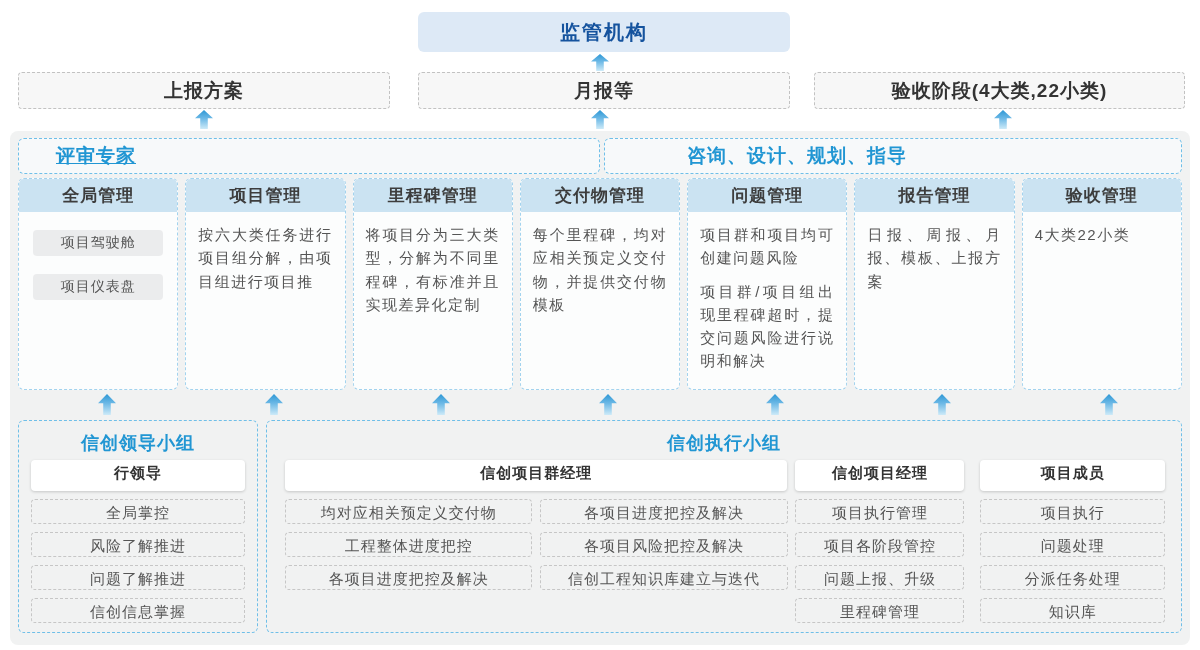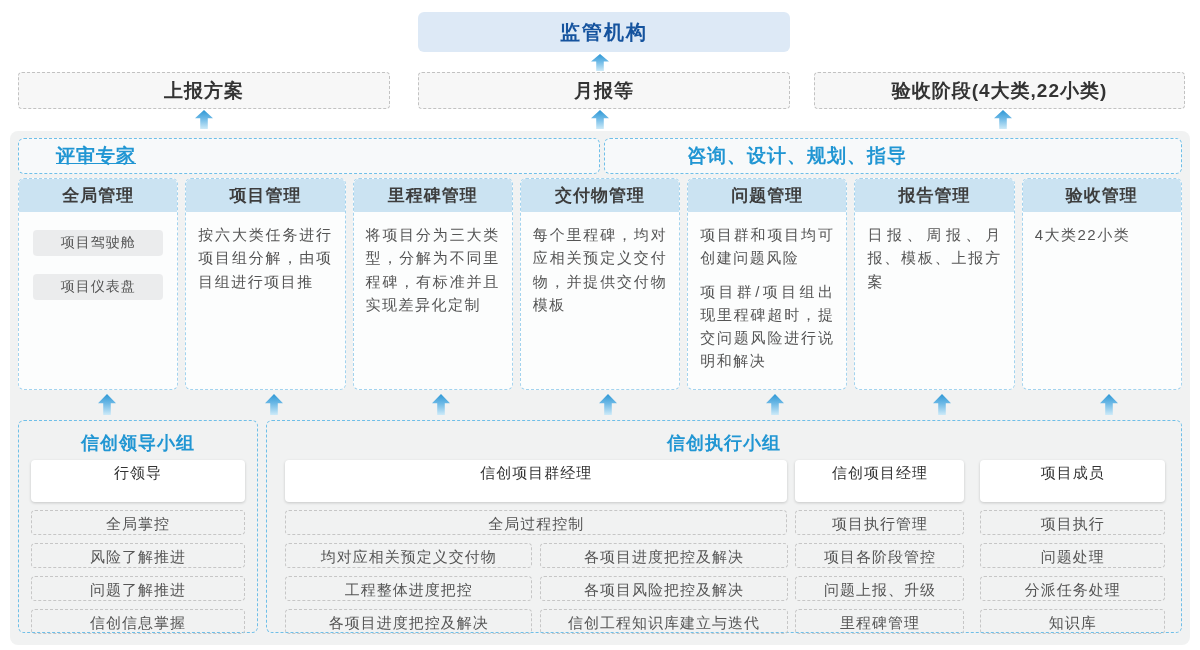--- a/index.html
+++ b/index.html
@@ -100,24 +100,24 @@
     padding-top: 10px;
   }
   .gb-left  { left: 8px;   width: 240px; }
   .gb-right { left: 256px; width: 916px; }
   .group-title {
     height: 24px; line-height: 24px; text-align: center;
     font-size: 18px; font-weight: bold; color: #2196d3;
     letter-spacing: 1px;
   }
   .role-card {
-    height: 42px; line-height: 25px; margin-top: 5px;
+    height: 31px; line-height: 25px; margin-top: 5px;
     background: #ffffff; border-radius: 4px;
     box-shadow: 0 1px 3px rgba(0,0,0,0.18);
-    text-align: center; font-size: 15px; font-weight: normal; color: #333;
+    text-align: center; font-size: 15px; font-weight: bold; color: #333;
     letter-spacing: 1px;
   }
   .d-item {
     height: 25px; line-height: 25px; margin-top: 8px;
     border: 1px dashed #c6c6c6; border-radius: 4px;
     text-align: center; font-size: 15px; color: #555;
     letter-spacing: 1px;
   }
   .gb-left .role-card, .gb-left .d-item { margin-left: 12px; margin-right: 12px; }
 
@@ -220,21 +220,20 @@
     <div class="d-item">问题了解推进</div>
     <div class="d-item">信创信息掌握</div>
   </div>
 
   <div class="abs group-box gb-right">
     <div class="group-title">信创执行小组</div>
     <div class="exec-cols">
 
       <div class="exec-g1">
         <div class="role-card">信创项目群经理</div>
-        <div class="d-item">全局过程控制</div>
         <div class="pair-cols">
           <div>
             <div class="d-item">均对应相关预定义交付物</div>
             <div class="d-item">工程整体进度把控</div>
             <div class="d-item">各项目进度把控及解决</div>
           </div>
           <div>
             <div class="d-item">各项目进度把控及解决</div>
             <div class="d-item">各项目风险把控及解决</div>
             <div class="d-item">信创工程知识库建立与迭代</div>

